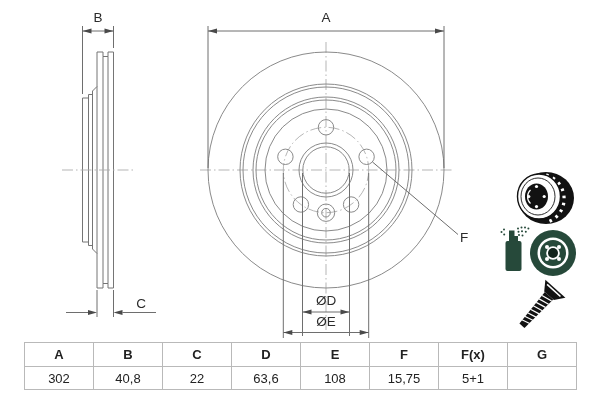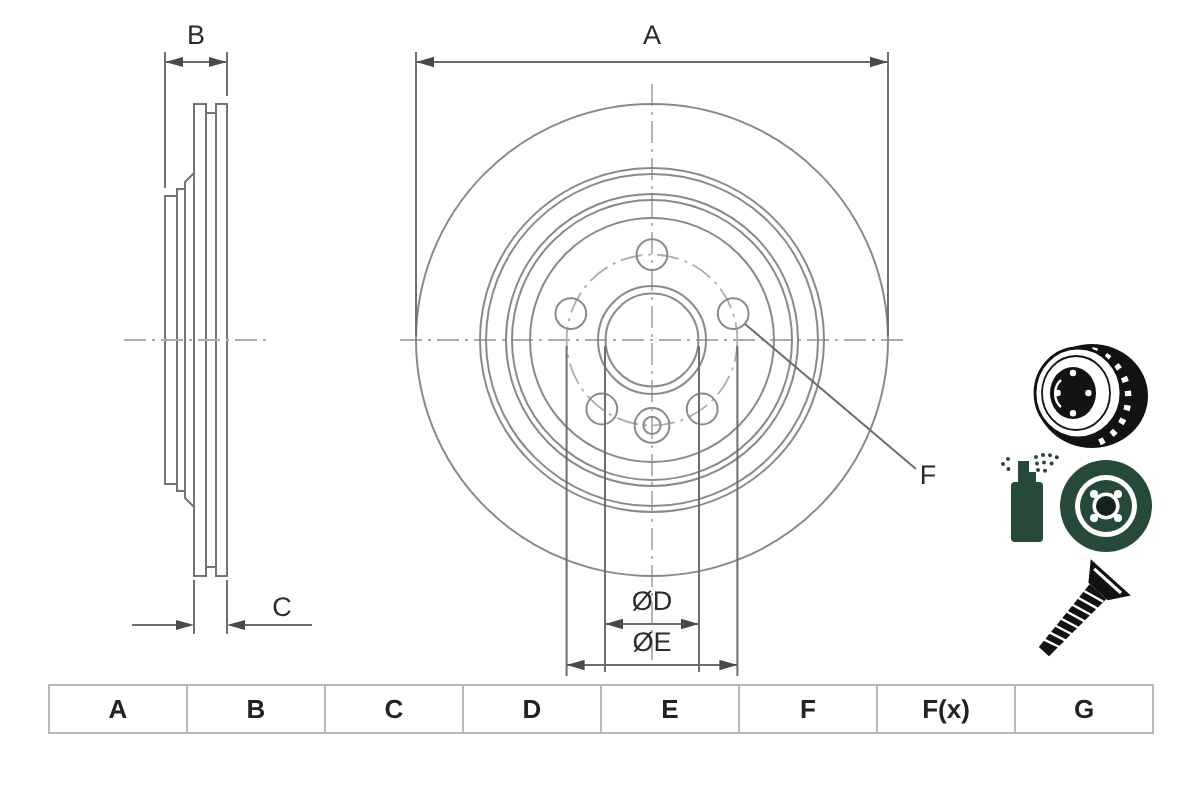--- a/index.html
+++ b/index.html
@@ -174,16 +174,26 @@
         <tr>
       <th>A</th>
       <th>B</th>
       <th>C</th>
       <th>D</th>
       <th>E</th>
       <th>F</th>
       <th>F(x)</th>
       <th>G</th>
     </tr>
+    <tr>
+      <td>302</td>
+      <td>40,8</td>
+      <td>22</td>
+      <td>63,6</td>
+      <td>108</td>
+      <td>15,75</td>
+      <td>5+1</td>
+      <td></td>
+    </tr>
   </tbody>
     </table>
 
 </div>
 
 </body></html>

